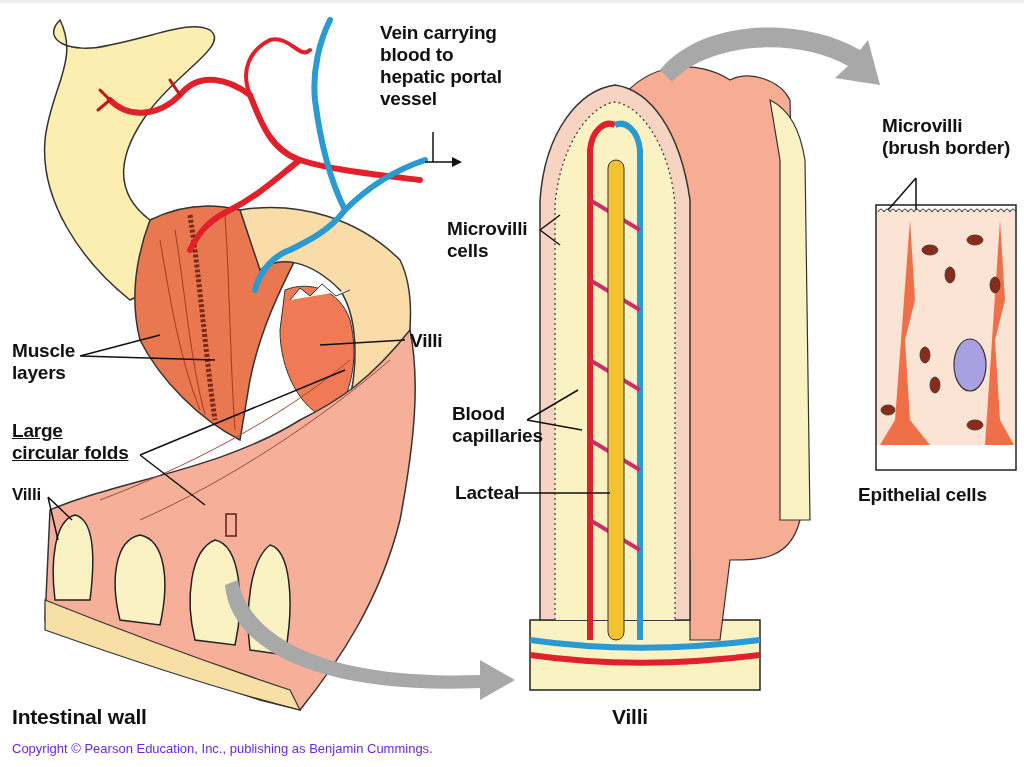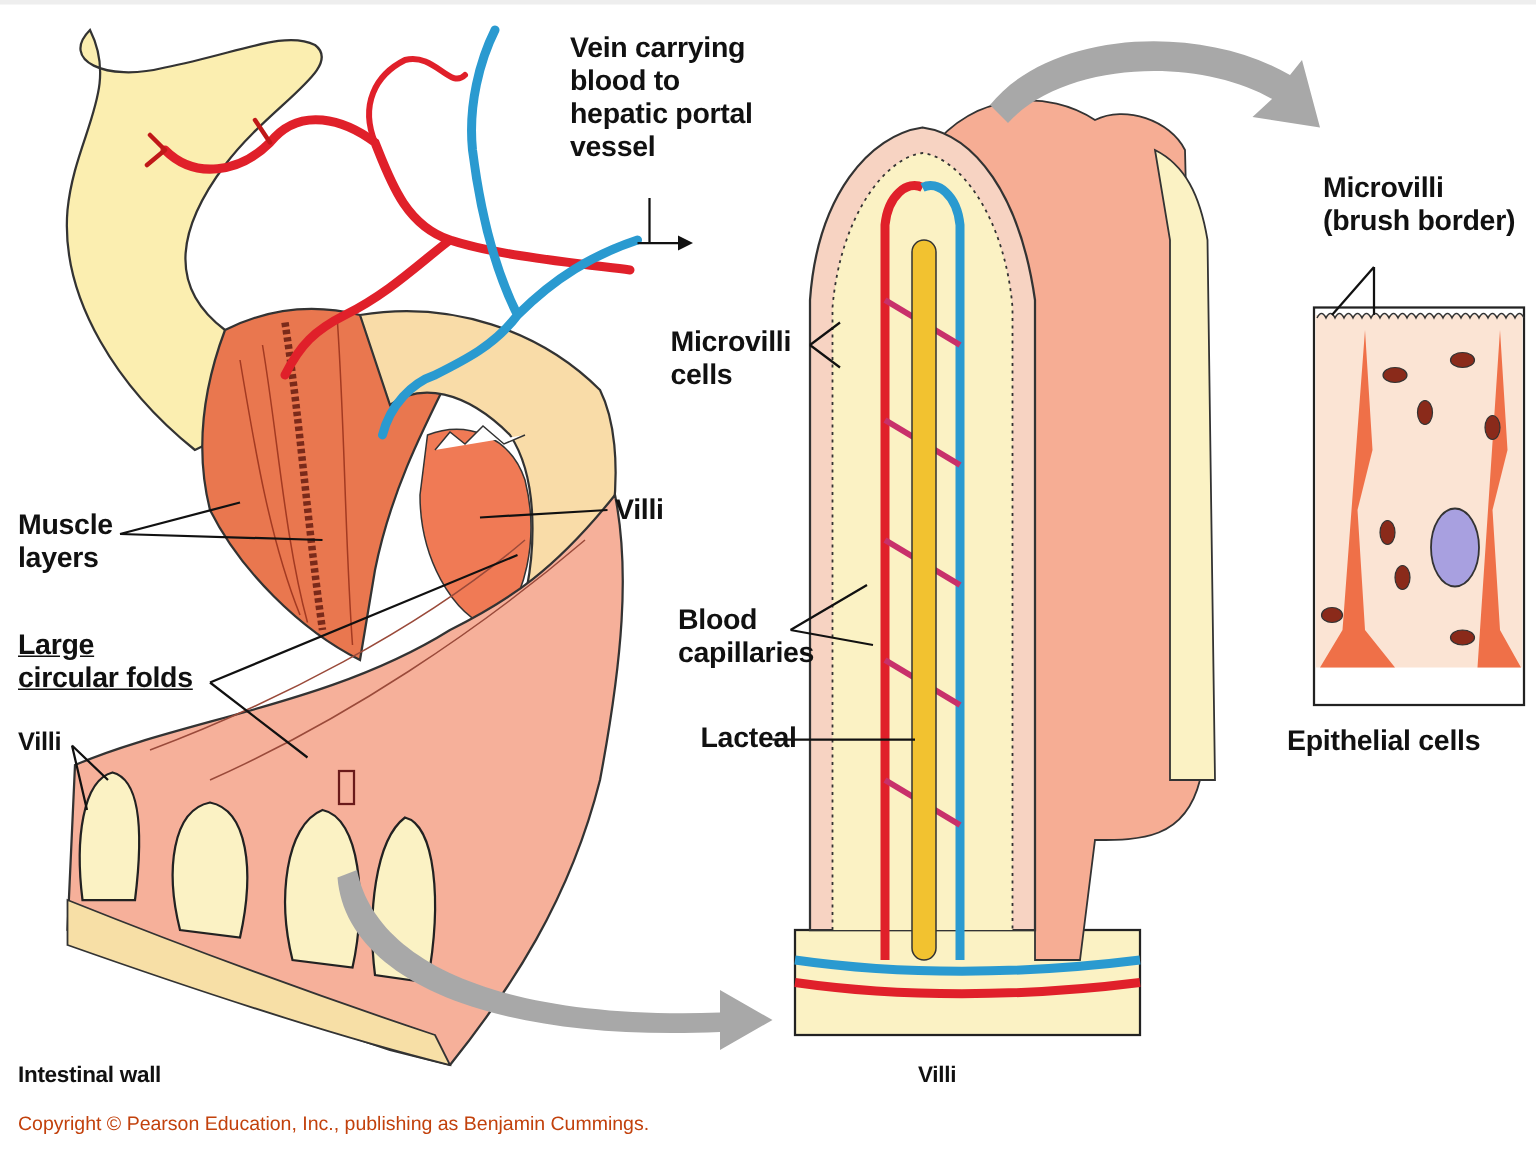--- a/index.html
+++ b/index.html
@@ -1,20 +1,20 @@
 <!DOCTYPE html>
 <html><head>
 <meta charset="utf-8">
 <style>
   html, body { margin:0; padding:0; background:#ffffff; }
   body { width:1024px; height:767px; position:relative; overflow:hidden; font-family:"Liberation Sans", sans-serif; }
   #stage { position:absolute; left:0; top:0; width:1024px; height:767px; }
   .lbl { position:absolute; font-family:"Liberation Sans", sans-serif; font-weight:bold; color:#111; font-size:19px; line-height:22px; white-space:pre-line; letter-spacing:-0.2px; }
-  .title { font-size:15px; font-weight:900; }
-  .copy { position:absolute; left:12px; top:741px; font-size:13px; color:#c2410c; font-family:"Liberation Sans", sans-serif; }
+  .title { font-size:21px; font-weight:900; }
+  .copy { position:absolute; left:12px; top:741px; font-size:13px; color:#6d28d9; font-family:"Liberation Sans", sans-serif; }
   .topline { position:absolute; left:0; top:0; width:1024px; height:3px; background:#eeeeee; }
 </style>
 </head>
 <body>
 
 <div class="topline"></div>
 
 <svg id="stage" viewBox="0 0 1024 767" xmlns="http://www.w3.org/2000/svg">
 
   <g>
@@ -123,21 +123,21 @@
 <div class="lbl" style="left:12px;top:340px;">Muscle
 layers</div>
 <div class="lbl" style="left:12px;top:420px;text-decoration:underline;">Large
 circular folds</div>
 <div class="lbl" style="left:12px;top:484px;font-size:17px;">Villi</div>
 <div class="lbl" style="left:410px;top:330px;">Villi</div>
 <div class="lbl" style="left:447px;top:218px;">Microvilli
 cells</div>
 <div class="lbl" style="left:452px;top:403px;">Blood
 capillaries</div>
-<div class="lbl" style="left:455px;top:482px;margin-left:12px;">Lacteal</div>
+<div class="lbl" style="left:455px;top:482px;">Lacteal</div>
 <div class="lbl" style="left:882px;top:115px;">Microvilli
 (brush border)</div>
 
 <div class="lbl title" style="left:12px;top:706px;">Intestinal wall</div>
 <div class="lbl title" style="left:612px;top:706px;">Villi</div>
 <div class="lbl title" style="left:858px;top:484px;font-size:19px;">Epithelial cells</div>
 
 <div class="copy">Copyright © Pearson Education, Inc., publishing as Benjamin Cummings.</div>
 
 </body></html>

